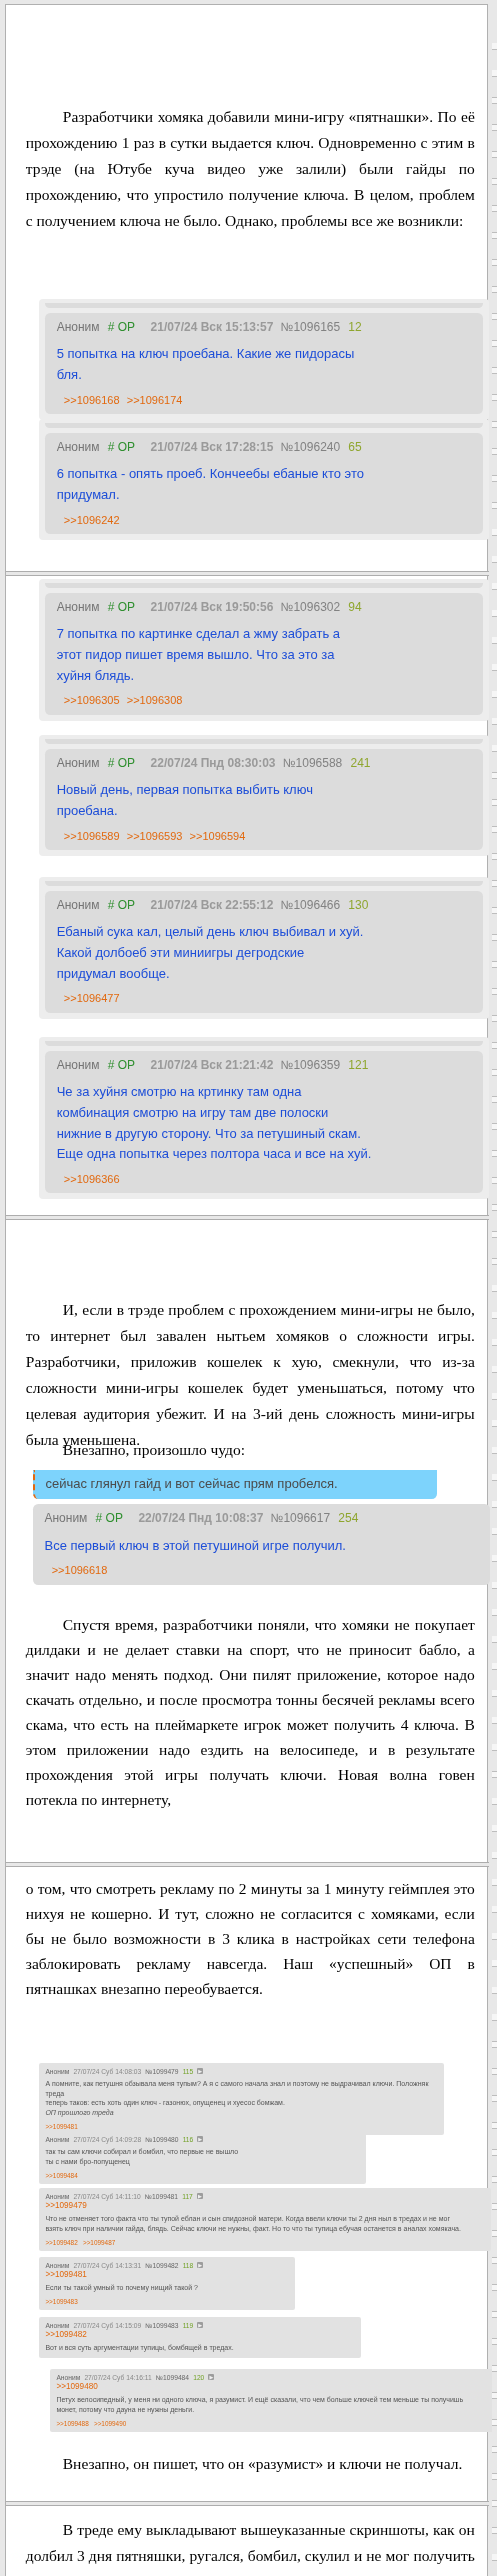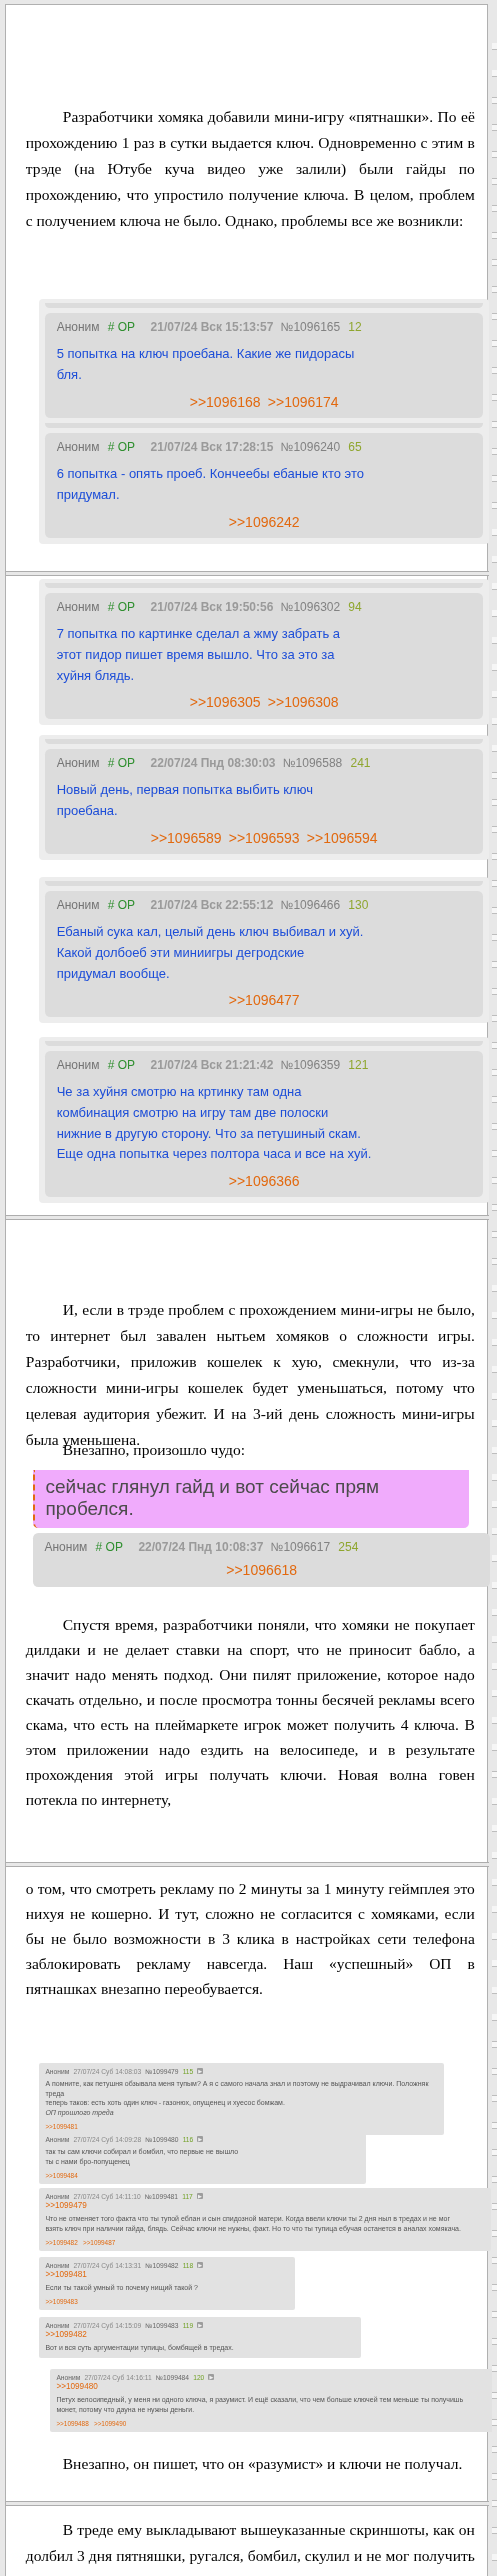--- a/index.html
+++ b/index.html
@@ -47,28 +47,28 @@
   .bp-card{background:#dcdcdc;border-radius:5.2px;padding:7.2px 11.3px 8.2px;}
   .bp-head{font-size:12px;display:flex;align-items:baseline;white-space:nowrap;}
   .bp-name{color:#757575;}
   .bp-op{color:#2f8f2f;margin-left:8.2px;}
   .bp-date{color:#9a9a9a;margin-left:15.5px;font-weight:bold;}
   .bp-no{color:#828282;margin-left:7.2px;}
   .bp-count{color:#8fa62f;margin-left:8.2px;}
   .bp-body{
     margin-top:10.3px;font-size:13px;line-height:20.6px;color:#1d4ed8;white-space:pre-line;
   }
-  .bp-links{margin-top:8.2px;padding-left:7.2px;font-size:14px;color:#e2690f;text-align:center;}
+  .bp-links{margin-top:8.2px;padding-left:7.2px;font-size:11px;color:#e2690f;}
   .bp-links span{margin-right:7.2px;}
   
   .quoteshot{position:absolute;left:27px;width:457px;font-family:"Liberation Sans", sans-serif;}
   .qblock{
-    background:#f0abfc;border-left:2.1px dashed #e2690f;border-radius:0 0 5.2px 5.2px;
-    padding:6.2px 10.3px 8.2px;width:436px;box-sizing:border-box;
-    font-size:19px;color:#4b4b4b;margin-bottom:4.6px;
+    background:#7dd3fc;border-left:2.1px dashed #e2690f;border-radius:0 0 5.2px 5.2px;
+    padding:6.2px 10.3px 8.2px;width:404px;box-sizing:border-box;
+    font-size:13px;color:#4b4b4b;margin-bottom:4.6px;
   }
   .qcard{background:#dcdcdc;border-radius:5.2px;padding:7.2px 11.3px 8.2px;width:457px;box-sizing:border-box;}
   
   .sp{
     position:absolute;background:#e2e2e2;border-radius:2.1px;
     padding:4.6px 6.2px 5.2px;box-sizing:border-box;
     font-family:"Liberation Sans", sans-serif;
   }
   .sp-head{display:flex;align-items:center;gap:4.1px;font-size:6.7px;color:#888;white-space:nowrap;}
   .sp-name{color:#666;}
@@ -216,20 +216,21 @@
   <div class="quoteshot" style="top:1465px;">
     <div class="qblock">сейчас глянул гайд и вот сейчас прям пробелся.</div>
     <div class="qcard">
       <div class="bp-head">
         <span class="bp-name">Аноним</span>
         <span class="bp-op"># OP</span>
         <span class="bp-date">22/07/24 Пнд 10:08:37</span>
         <span class="bp-no">№1096617</span>
         <span class="bp-count">254</span>
       </div>
+      <div class="bp-body">Все первый ключ в этой петушиной игре получил.</div>
       <div class="bp-links">
         <span>&gt;&gt;1096618</span>
       </div>
     </div>
   </div>
 
   <div class="para" style="top:1607px;line-height:25px;">Спустя время, разработчики поняли, что хомяки не покупает дилдаки и не делает ставки на спорт, что не приносит бабло, а значит надо менять подход. Они пилят приложение, которое надо скачать отдельно, и после просмотра тонны бесячей рекламы всего скама, что есть на плеймаркете игрок может получить 4 ключа. В этом приложении надо ездить на велосипеде, и в результате прохождения этой игры получать ключи. Новая волна говен потекла по интернету,</div>
 
   <div class="pbreak" style="top:1857px;"></div>
 

